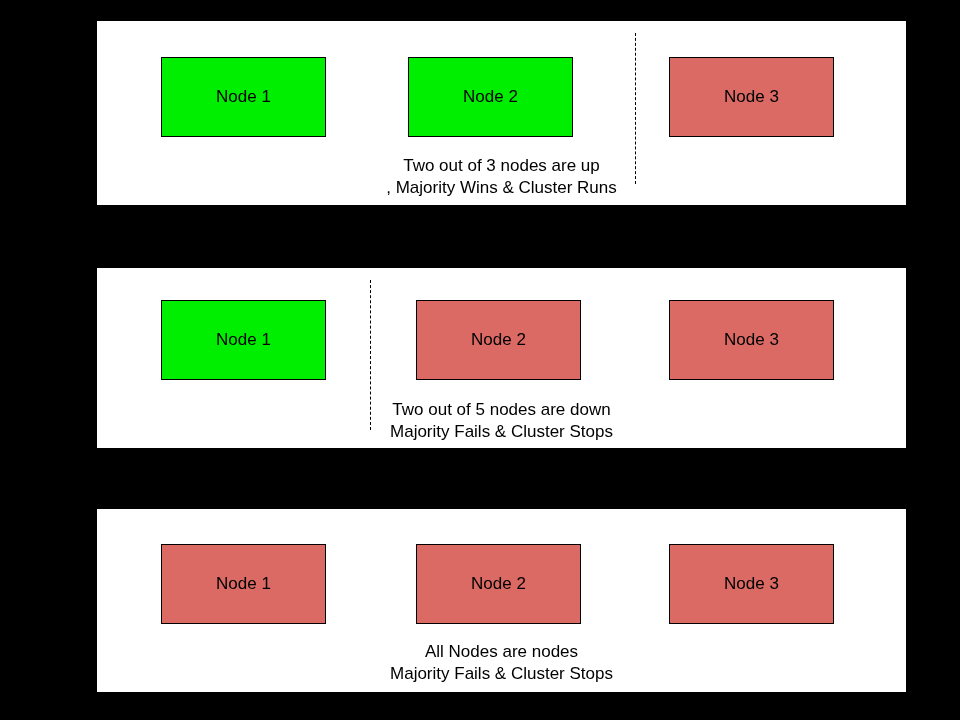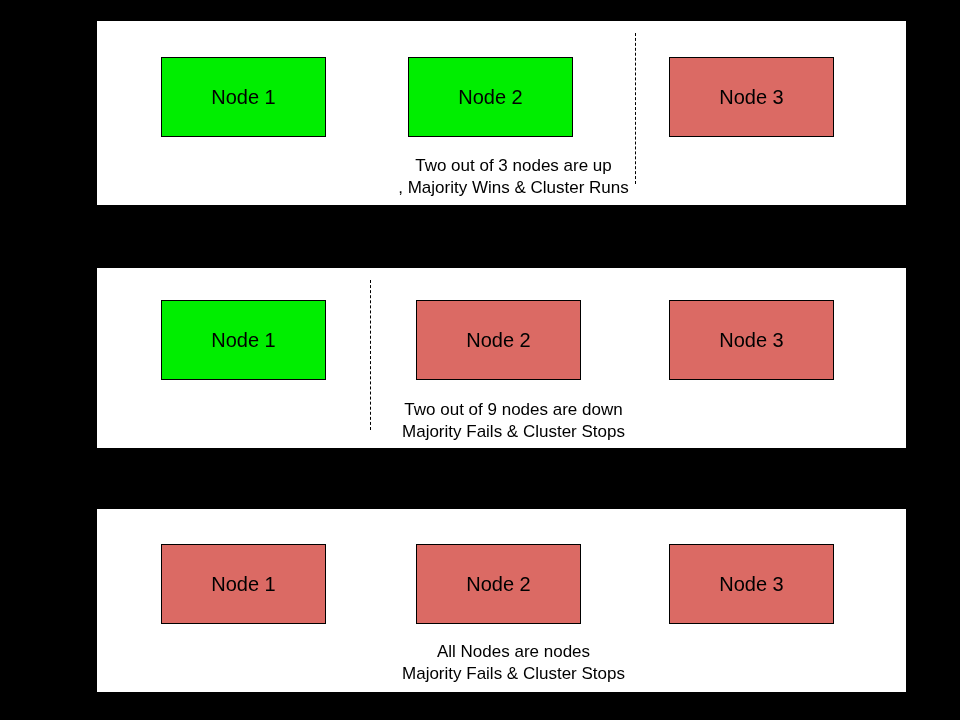--- a/index.html
+++ b/index.html
@@ -19,21 +19,21 @@
   #panel1 { top: 21px;  height: 184px; }
   #panel2 { top: 268px; height: 180px; }
   #panel3 { top: 509px; height: 183px; }
 
   .node {
     position: absolute;
     width: 165px; height: 80px;
     box-sizing: border-box;
     border: 1px solid #000000;
     display: flex; align-items: center; justify-content: center;
-    font-size: 20px; color: #000000;
+    font-size: 17px; color: #000000;
   }
   #panel1 .node { top: 36px; }
   #panel2 .node { top: 32px; }
   #panel3 .node { top: 35px; }
   .n1 { left: 64px; }
   #panel1 .n2 { left: 311px; }
   #panel2 .n2, #panel3 .n2 { left: 319px; }
   .n3 { left: 572px; text-align: right; }
 
   .divider {
@@ -44,21 +44,20 @@
   #panel1 .divider { left: 538px; top: 12px; height: 151px; }
   #panel2 .divider { left: 273px; top: 12px; height: 150px; }
 
   .caption {
     position: absolute;
     left: 0; width: 100%;
     text-align: center;
     font-size: 17px;
     line-height: 22px;
     color: #000000;
-    padding-left: 12px;
   }
   #panel1 .caption { top: 134px; }
   #panel2 .caption { top: 131px; }
   #panel3 .caption { top: 132px; }
 </style>
 </head>
 <body>
 
 <div>
 
@@ -84,21 +83,21 @@
       <span>Node 1</span>
     </div>
     <div class="node n2" style="background: rgb(219, 106, 100);">
       <span>Node 2</span>
     </div>
     <div class="node n3" style="background: rgb(219, 106, 100);">
       <span>Node 3</span>
     </div>
     <div class="divider"></div>
     <div class="caption">
-      <div>Two out of 9 nodes are down</div>
+      <div>Two out of 5 nodes are down</div>
       <div>Majority Fails &amp; Cluster Stops</div>
     </div>
   </section>
 
   <section class="panel" id="panel3">
     <div class="node n1" style="background: rgb(219, 106, 100);">
       <span>Node 1</span>
     </div>
     <div class="node n2" style="background: rgb(219, 106, 100);">
       <span>Node 2</span>

